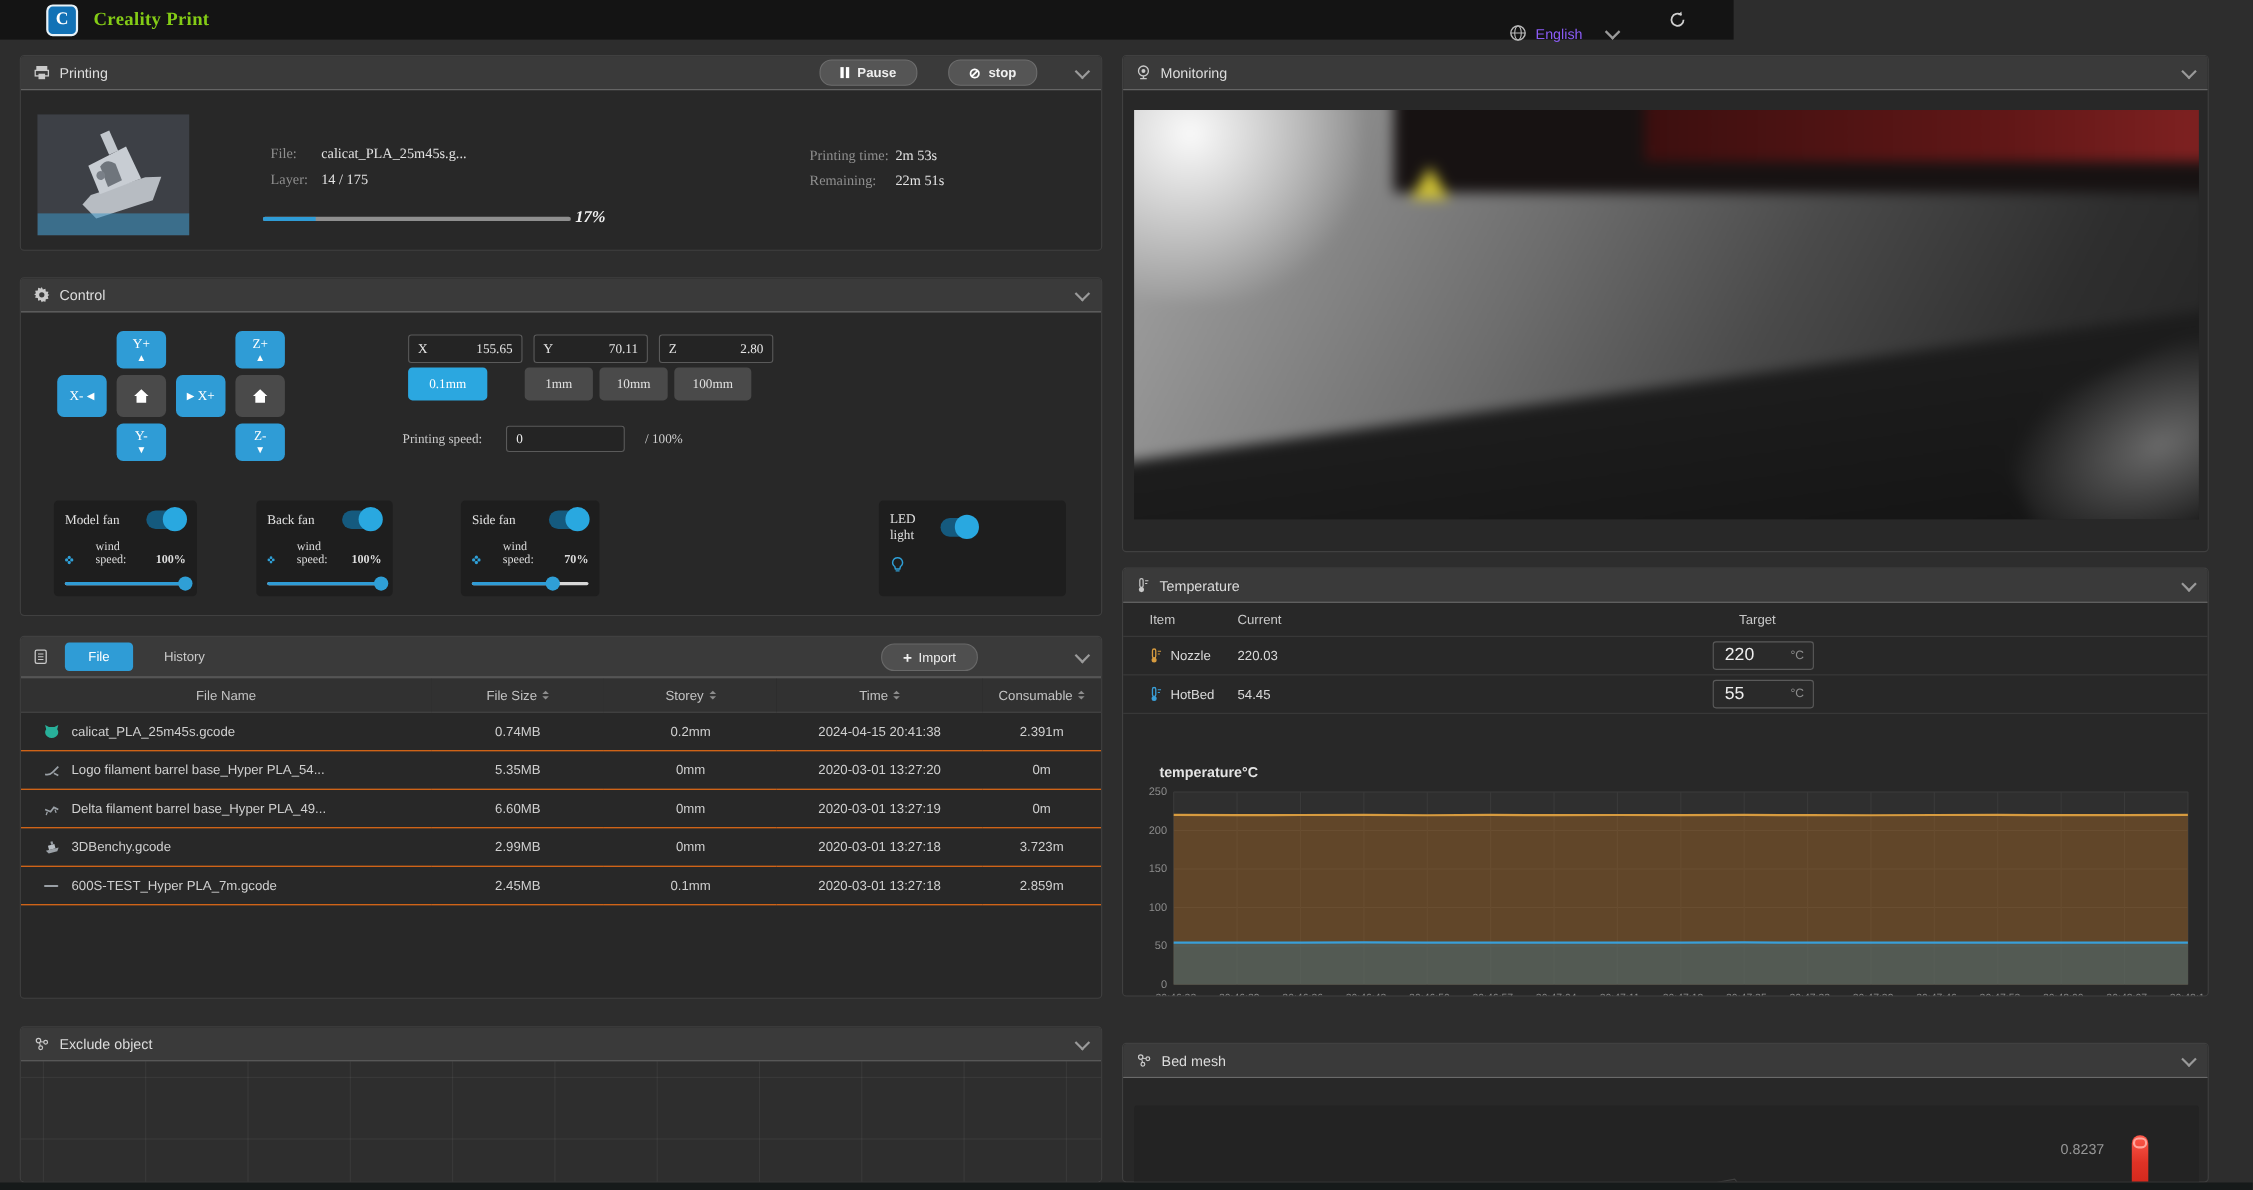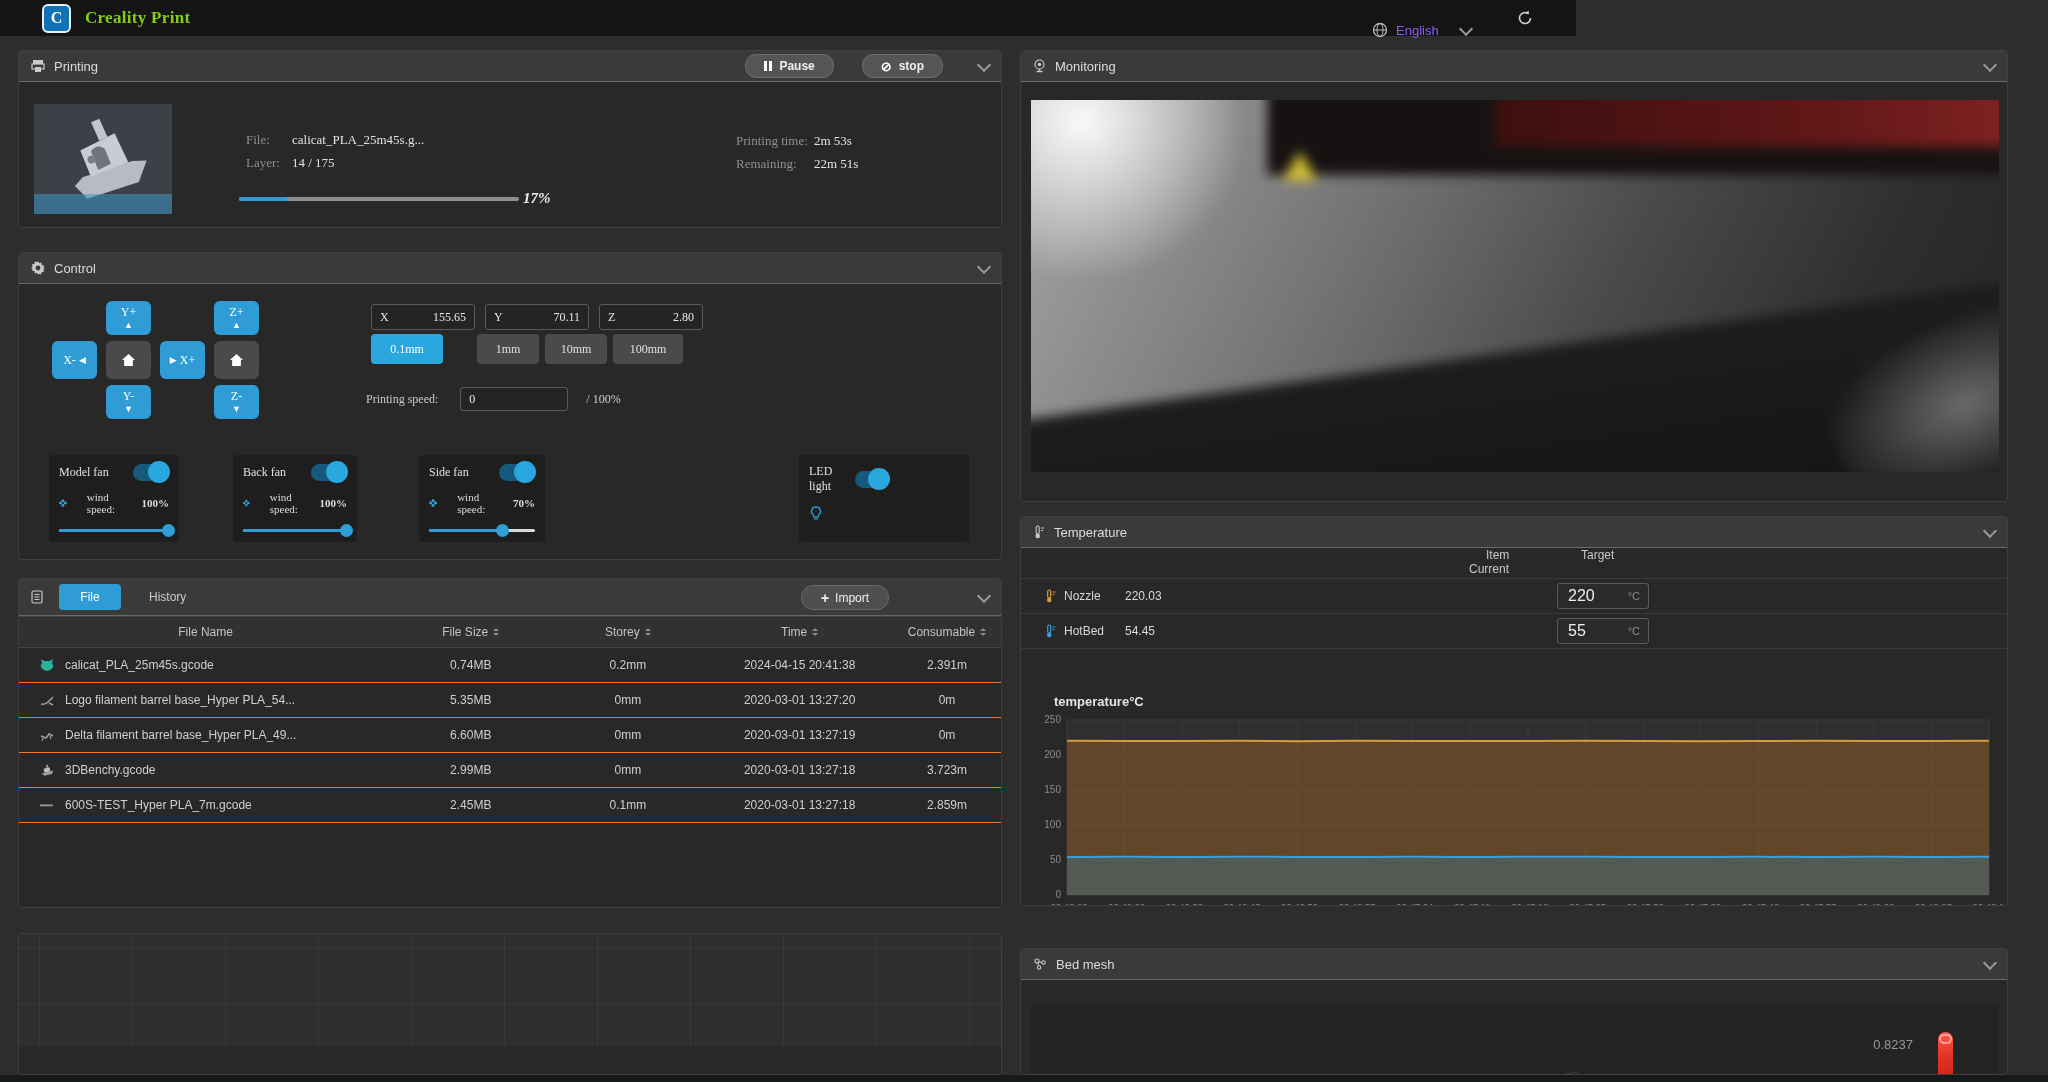--- a/index.html
+++ b/index.html
@@ -47,21 +47,21 @@
   .stepbtn{height:30px;border-radius:4px;background:#4a4a4a;color:#e2e2e2;font-size:12px;display:flex;align-items:center;justify-content:center;}
   .stepbtn.active{background:#2ba7e0;color:#fff;}
   .speedrow{position:absolute;left:347px;top:103px;display:flex;align-items:center;color:#c9c9c9;font-size:12px;}
   .speedrow input{width:90px;height:22px;margin-left:22px;background:#242424;border:1px solid #5a5a5a;border-radius:3px;color:#eee;padding:0 8px;font-size:12px;}
   .speed-suffix{margin-left:18px;color:#cfcfcf;}
   .fancard{position:absolute;top:171px;height:87px;background:#1e1e1e;border-radius:4px;padding:9px 10px;box-sizing:border-box;}
   .fanrow1{display:flex;align-items:center;justify-content:space-between;}
   .fanname{color:#e0e0e0;font-size:12px;}
   .switch{width:36px;height:17px;border-radius:9px;background:#155a7e;position:relative;}
   .switch .knob{position:absolute;right:-1px;top:-3px;width:22px;height:22px;border-radius:50%;background:#29a8e0;}
-  .fanrow2{display:flex;align-items:center;gap:20px;margin-top:10px;color:#dcdcdc;font-size:11px;}
+  .fanrow2{display:flex;align-items:flex-end;gap:20px;margin-top:10px;color:#dcdcdc;font-size:11px;}
   .fanrow2 b{font-size:11px;}
   .slider{position:relative;margin-top:14px;height:3px;background:#d8d8d8;border-radius:2px;}
   .sfill{position:relative;height:3px;background:#2f9cd6;border-radius:2px;}
   .sthumb{position:absolute;right:-6px;top:-5px;width:13px;height:13px;border-radius:50%;background:#2f9fd6;}
   
   .tabbar{height:36px;display:flex;align-items:center;padding:0 12px;gap:10px;position:relative;}
   .tab-file{width:62px;height:26px;background:#2f9cd6;border-radius:4px;color:#fff;font-size:12px;display:flex;align-items:center;justify-content:center;margin-left:6px;}
   .tab-history{color:#c9c9c9;font-size:12px;margin-left:18px;}
   .import-btn{position:absolute;left:782px;top:6px;width:86px;height:23px;border-radius:12px;background:#4f4f4f;border:1px solid #686868;
     color:#f0f0f0;font-size:12px;display:flex;align-items:center;justify-content:center;gap:6px;}
@@ -490,20 +490,33 @@
         <td>2.45MB</td>
         <td>0.1mm</td>
         <td>2020-03-01 13:27:18</td>
         <td>2.859m</td>
       </tr>
     </tbody>
   </table>
 </div>
 
 <div class="panel" style="left:18px;top:933px;width:984px;height:142px;">
+  <div class="phead">
+    <span class="hicon">
+      <svg width="14" height="14" viewBox="0 0 14 14">
+          <circle cx="4" cy="4" r="2" fill="none" stroke="#c9c9c9" stroke-width="1.1"></circle>
+          <circle cx="10.5" cy="5.5" r="1.7" fill="none" stroke="#c9c9c9" stroke-width="1.1"></circle>
+          <circle cx="6" cy="10.5" r="1.7" fill="none" stroke="#c9c9c9" stroke-width="1.1"></circle>
+          <line x1="5.5" y1="5" x2="9" y2="5.3" stroke="#c9c9c9"></line>
+          <line x1="5" y1="6" x2="5.7" y2="8.8" stroke="#c9c9c9"></line>
+        </svg>
+    </span>
+    <span>Exclude object</span>
+    <span class="chev collapse"></span>
+  </div>
   <div class="grid-area"></div>
 </div>
 
 <div class="panel" style="left:1020px;top:50px;width:988px;height:452px;">
   <div class="phead">
     <span class="hicon">
       <svg width="13" height="14" viewBox="0 0 13 14">
           <circle cx="6.5" cy="5.5" r="4.5" fill="none" stroke="#c9c9c9" stroke-width="1.2"></circle>
           <circle cx="6.5" cy="5.5" r="1.8" fill="#c9c9c9"></circle>
           <path d="M3.5 12.5 H9.5" stroke="#c9c9c9" stroke-width="1.3"></path>
@@ -535,21 +548,21 @@
           <rect x="3.2" y="1" width="3" height="8" rx="1.5" fill="none" stroke="#c9c9c9" stroke-width="1.1"></rect>
           <circle cx="4.7" cy="11" r="2.3" fill="#c9c9c9"></circle>
           <line x1="8" y1="3" x2="11" y2="3" stroke="#c9c9c9"></line>
           <line x1="8" y1="5.5" x2="10" y2="5.5" stroke="#c9c9c9"></line>
         </svg>
     </span>
     <span>Temperature</span>
     <span class="chev collapse"></span>
   </div>
   <div class="pbody" style="height:358px;">
-    <div class="trow head" style="height:30px;flex-direction:column;">
+    <div class="trow head" style="height:30px;">
       <span class="t-item" style="gap:0;">Item</span>
       <span class="t-cur">Current</span>
       <span class="t-target-head">Target</span>
     </div>
     <div class="trow data">
       <span class="t-item">
         <svg width="11" height="14" viewBox="0 0 11 14">
             <rect x="2.7" y="1" width="3" height="8" rx="1.5" fill="none" stroke="#d79b3f" stroke-width="1.2"></rect>
             <circle cx="4.2" cy="11" r="2.3" fill="#d79b3f"></circle>
             <line x1="7.5" y1="3" x2="10.5" y2="3" stroke="#d79b3f"></line>

